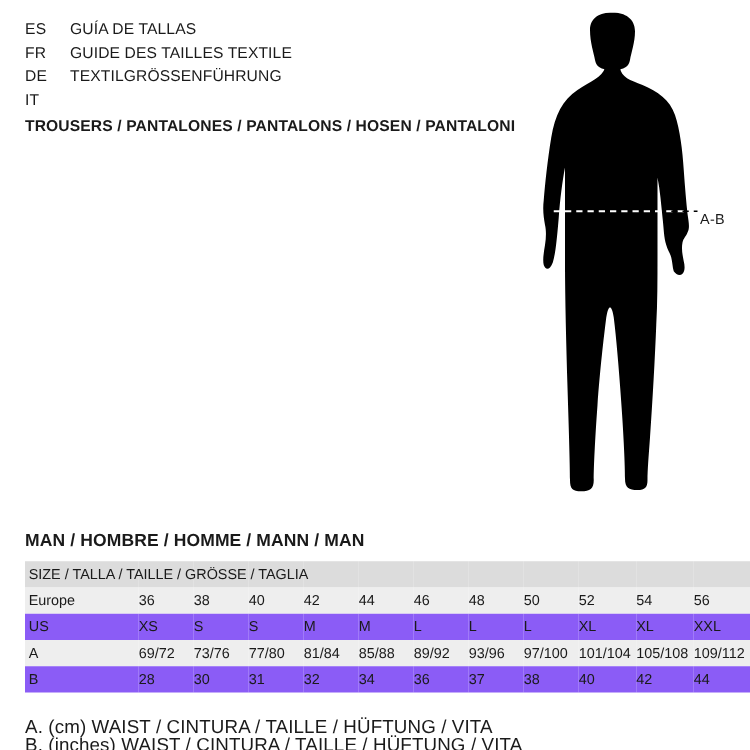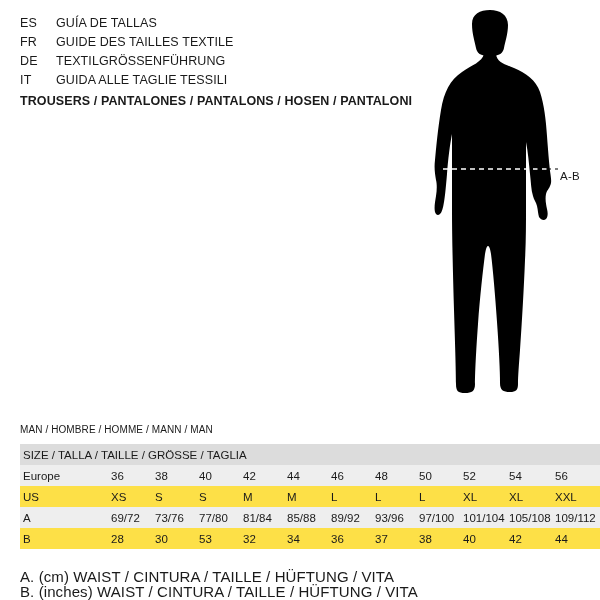--- a/index.html
+++ b/index.html
@@ -75,22 +75,22 @@
   }
 
   
   .table-area {
     position: absolute;
     left: 20px;
     top: 424px;
     width: 562px;
   }
   .table-heading {
-    font-size: 10px;
-    font-weight: normal;
+    font-size: 14px;
+    font-weight: bold;
     letter-spacing: .1px;
     margin-bottom: 9px;
   }
   table.size-table {
     border-collapse: collapse;
     width: 562px;
     font-size: 11.5px;
     table-layout: fixed;
   }
   table.size-table td,
@@ -103,21 +103,21 @@
     vertical-align: middle;
   }
   .row-head td {
     background: #dcdcdc;
     font-size: 11.5px;
   }
   .row-alt td {
     background: #eeeeee;
   }
   .row-plain td {
-    background: #fde047;
+    background: #8b5cf6;
   }
   .col-label { width: 88px; padding-left: 3px !important; }
   .col-v { width: 44px; margin-top: 36px; }
   .col-v-wide { width: 46px; }
 
   .notes {
     margin-top: 20px;
     font-size: 15px;
     line-height: 15px;
     letter-spacing: .1px;
@@ -136,21 +136,20 @@
     <div class="lang-row">
       <span class="lang-code">FR</span>
       <span class="lang-text">GUIDE DES TAILLES TEXTILE</span>
     </div>
     <div class="lang-row">
       <span class="lang-code">DE</span>
       <span class="lang-text">TEXTILGRÖSSENFÜHRUNG</span>
     </div>
     <div class="lang-row">
       <span class="lang-code">IT</span>
-      <span class="lang-text">GUIDA ALLE TAGLIE TESSILI</span>
     </div>
   </div>
 
   <div class="section-title">TROUSERS / PANTALONES / PANTALONS / HOSEN / PANTALONI</div>
 
   <div class="figure-wrap">
     <svg class="figure-svg" width="190" height="400" viewBox="0 0 190 400">
 
       <path fill="#000000" d="M72,14 C72,4 80,0 90,0 C100,0 108,5 108,15 C108,24 105,32 104,38 C103,43 100,46 90,46 C80,46 77,43 76,38 C75,32 72,24 72,14 Z"></path>
 
@@ -263,21 +262,21 @@
         <td class="col-v">93/96</td>
         <td class="col-v">97/100</td>
         <td class="col-v-wide">101/104</td>
         <td class="col-v-wide">105/108</td>
         <td class="col-v-wide">109/112</td>
       </tr>
       <tr class="row-plain">
         <td class="col-label">B</td>
         <td class="col-v">28</td>
         <td class="col-v">30</td>
-        <td class="col-v">53</td>
+        <td class="col-v">31</td>
         <td class="col-v">32</td>
         <td class="col-v">34</td>
         <td class="col-v">36</td>
         <td class="col-v">37</td>
         <td class="col-v">38</td>
         <td class="col-v-wide">40</td>
         <td class="col-v-wide">42</td>
         <td class="col-v-wide">44</td>
       </tr>
     </tbody>

